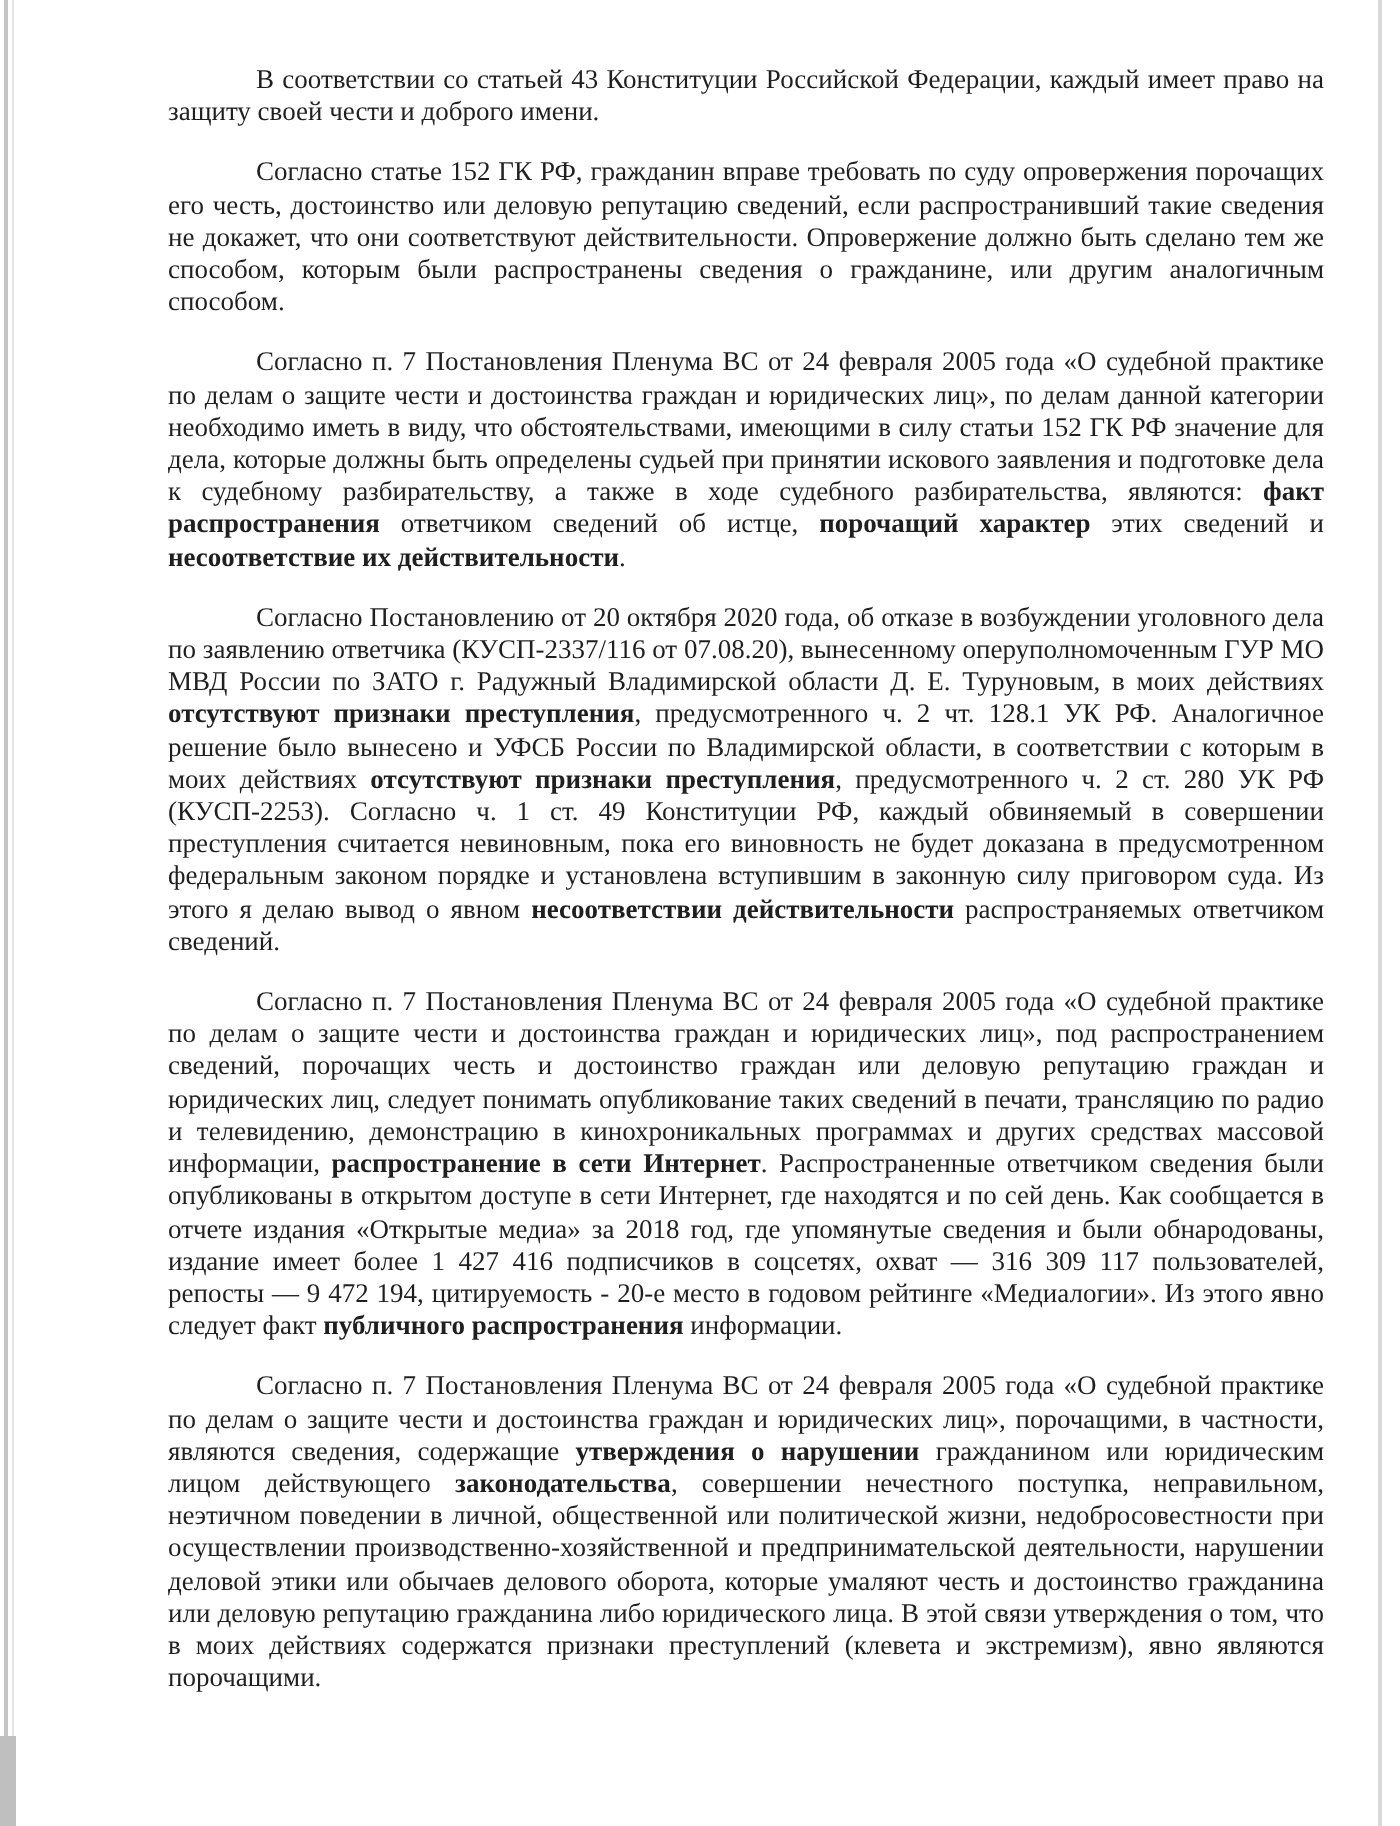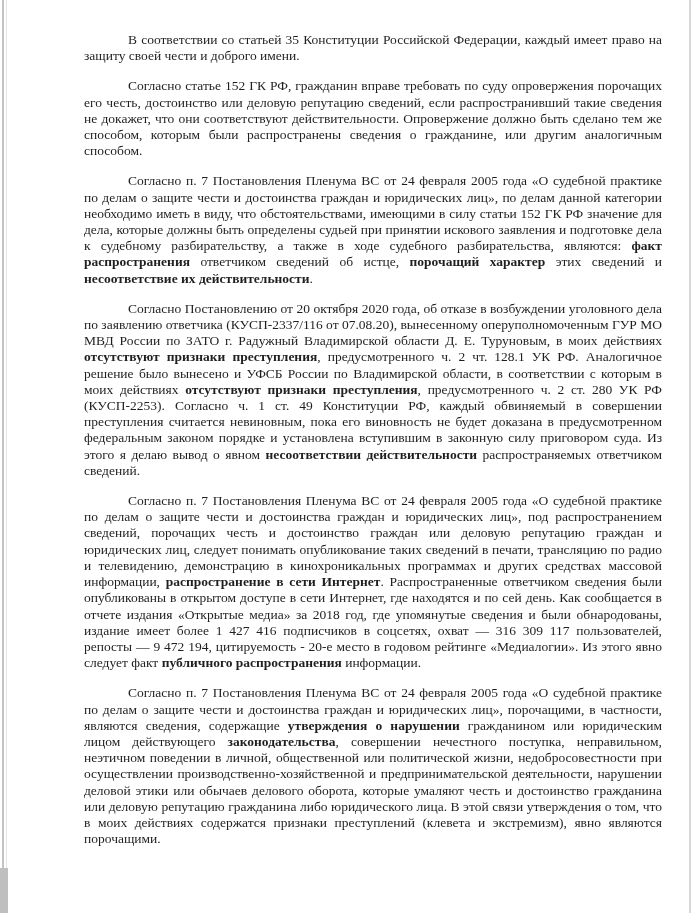--- a/index.html
+++ b/index.html
@@ -57,20 +57,20 @@
 </style>
 </head>
 <body>
 
 <div class="page">
   <div class="edge-line edge-left"></div>
   <div class="edge-line edge-left-2"></div>
   <div class="edge-line edge-right"></div>
   <div class="corner-mark"></div>
   <div class="text-block" id="doc-text">
-      <p><span>В соответствии со статьей 35 Конституции Российской Федерации, каждый имеет право на защиту своей чести и доброго имени.</span></p>
+      <p><span>В соответствии со статьей 43 Конституции Российской Федерации, каждый имеет право на защиту своей чести и доброго имени.</span></p>
       <p><span>Согласно статье 152 ГК РФ, гражданин вправе требовать по суду опровержения порочащих его честь, достоинство или деловую репутацию сведений, если распространивший такие сведения не докажет, что они соответствуют действительности. Опровержение должно быть сделано тем же способом, которым были распространены сведения о гражданине, или другим аналогичным способом.</span></p>
       <p><span>Согласно п. 7 Постановления Пленума ВС от 24 февраля 2005 года «О судебной практике по делам о защите чести и достоинства граждан и юридических лиц», по делам данной категории необходимо иметь в виду, что обстоятельствами, имеющими в силу статьи 152 ГК РФ значение для дела, которые должны быть определены судьей при принятии искового заявления и подготовке дела к судебному разбирательству, а также в ходе судебного разбирательства, являются: </span><b>факт распространения</b><span> ответчиком сведений об истце, </span><b>порочащий характер</b><span> этих сведений и </span><b>несоответствие их действительности</b><span>.</span></p>
       <p><span>Согласно Постановлению от 20 октября 2020 года, об отказе в возбуждении уголовного дела по заявлению ответчика (КУСП-2337/116 от 07.08.20), вынесенному оперуполномоченным ГУР МО МВД России по ЗАТО г. Радужный Владимирской области Д. Е. Туруновым, в моих действиях </span><b>отсутствуют признаки преступления</b><span>, предусмотренного ч. 2 чт. 128.1 УК РФ. Аналогичное решение было вынесено и УФСБ России по Владимирской области, в соответствии с которым в моих действиях </span><b>отсутствуют признаки преступления</b><span>, предусмотренного ч. 2 ст. 280 УК РФ (КУСП-2253). Согласно ч. 1 ст. 49 Конституции РФ, каждый обвиняемый в совершении преступления считается невиновным, пока его виновность не будет доказана в предусмотренном федеральным законом порядке и установлена вступившим в законную силу приговором суда. Из этого я делаю вывод о явном </span><b>несоответствии действительности</b><span> распространяемых ответчиком сведений.</span></p>
       <p><span>Согласно п. 7 Постановления Пленума ВС от 24 февраля 2005 года «О судебной практике по делам о защите чести и достоинства граждан и юридических лиц», под распространением сведений, порочащих честь и достоинство граждан или деловую репутацию граждан и юридических лиц, следует понимать опубликование таких сведений в печати, трансляцию по радио и телевидению, демонстрацию в кинохроникальных программах и других средствах массовой информации, </span><b>распространение в сети Интернет</b><span>. Распространенные ответчиком сведения были опубликованы в открытом доступе в сети Интернет, где находятся и по сей день. Как сообщается в отчете издания «Открытые медиа» за 2018 год, где упомянутые сведения и были обнародованы, издание имеет более 1&nbsp;427&nbsp;416 подписчиков в соцсетях, охват — 316&nbsp;309&nbsp;117 пользователей, репосты — 9&nbsp;472&nbsp;194, цитируемость - 20-е место в годовом рейтинге «Медиалогии». Из этого явно следует факт </span><b>публичного распространения</b><span> информации.</span></p>
       <p><span>Согласно п. 7 Постановления Пленума ВС от 24 февраля 2005 года «О судебной практике по делам о защите чести и достоинства граждан и юридических лиц», порочащими, в частности, являются сведения, содержащие </span><b>утверждения о нарушении</b><span> гражданином или юридическим лицом действующего </span><b>законодательства</b><span>, совершении нечестного поступка, неправильном, неэтичном поведении в личной, общественной или политической жизни, недобросовестности при осуществлении производственно-хозяйственной и предпринимательской деятельности, нарушении деловой этики или обычаев делового оборота, которые умаляют честь и достоинство гражданина или деловую репутацию гражданина либо юридического лица. В этой связи утверждения о том, что в моих действиях содержатся признаки преступлений (клевета и экстремизм), явно являются порочащими.</span></p>
     </div>
 </div>
 
 </body></html>

